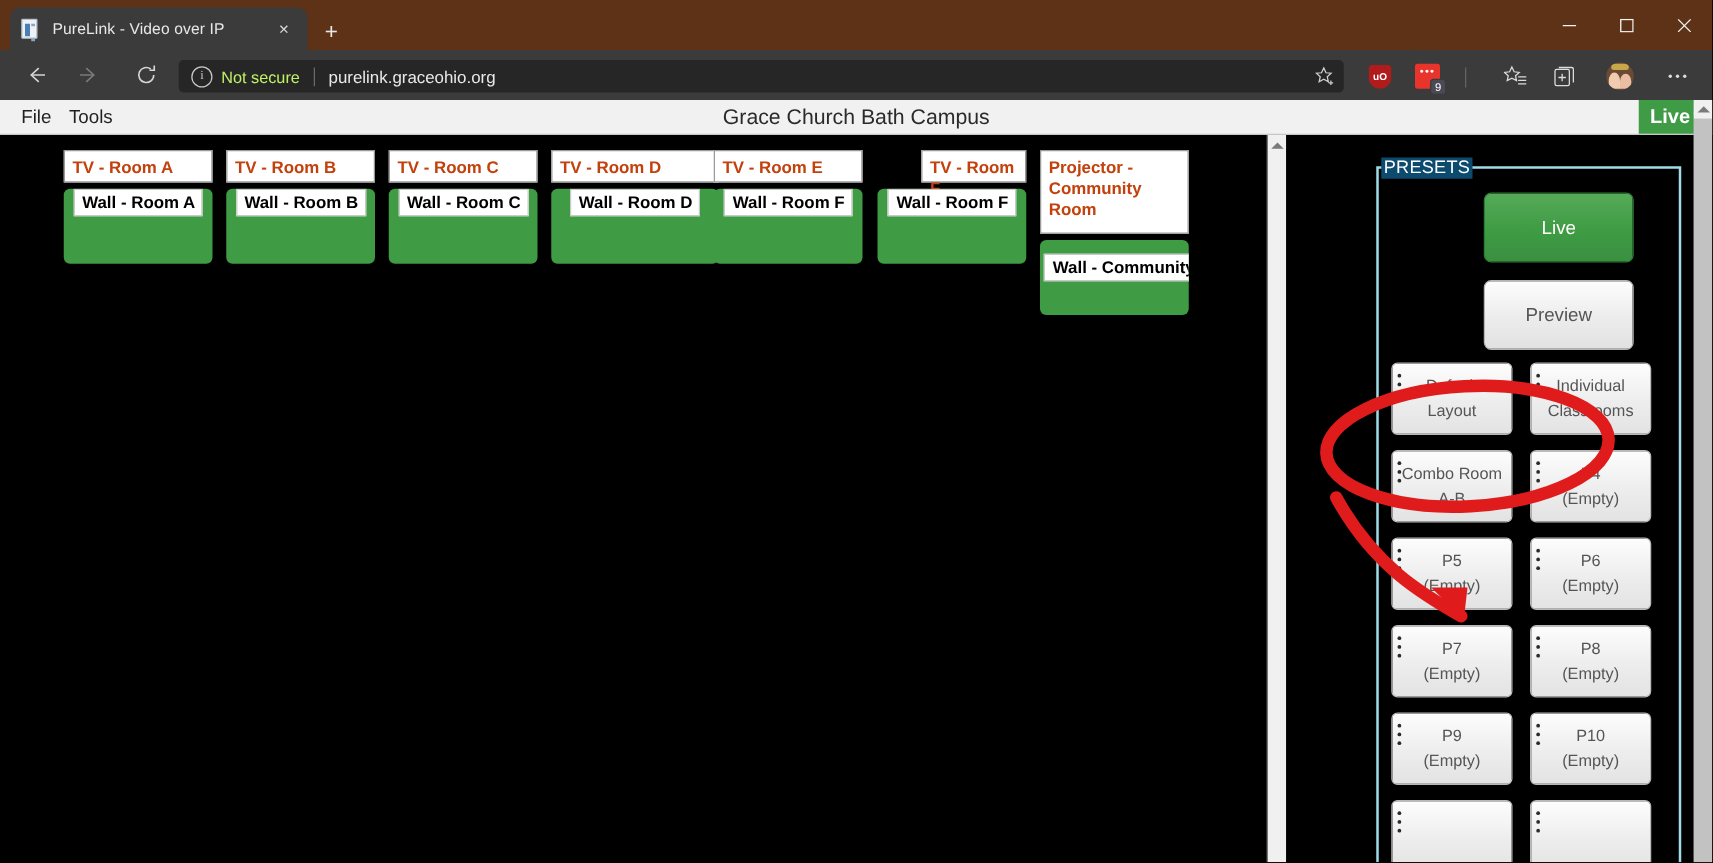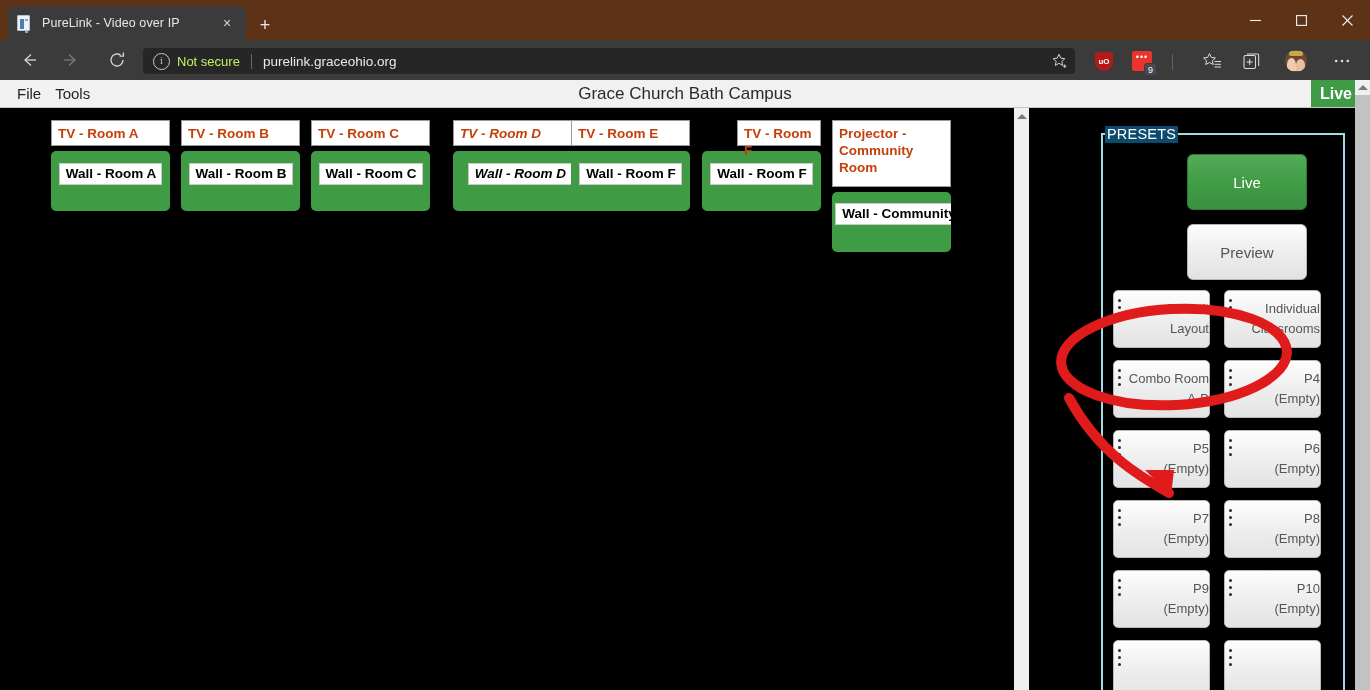--- a/index.html
+++ b/index.html
@@ -140,21 +140,21 @@
   .canvas{position:absolute;left:0;top:28px;width:1013px;height:582px;background:#000;overflow:hidden;}
   .destcol{position:absolute;top:12px;}
   .dest-label{
     background:#fff;border:1px solid #9a9a9a;box-sizing:border-box;
     color:#c2410c;font-size:13.5px;font-weight:bold;padding:4px 5px 5px 6px;
     line-height:17px;
   }
   .dest-body{
     background:#3f9b44;border-radius:5px;margin-top:5px;
     display:flex;align-items:flex-start;justify-content:center;
-    box-sizing:border-box;padding-top:12px;overflow:hidden;
+    box-sizing:border-box;overflow:hidden;
   }
   .src-chip{
     background:#fff;border:1px solid #c9c9c9;box-sizing:border-box;
     color:#000;font-size:13.5px;font-weight:bold;padding:2px 5px 3px 6px;
     white-space:nowrap;
   }
 
   
   .vscroll-inner{
     position:absolute;left:1013px;top:28px;width:16px;height:582px;
@@ -188,21 +188,21 @@
   .bigbtn.preview{
     top:116px;background:linear-gradient(180deg,#fdfdfd 0%,#ececec 55%,#e2e2e2 100%);
     color:#555;border:1px solid #b5b5b5;
   }
   .pgrid{position:absolute;left:84px;top:182px;width:228px;}
   .prow{display:flex;gap:14px;margin-bottom:12px;}
   .pbtn{
     position:relative;width:97px;height:58px;border-radius:5px;
     background:linear-gradient(180deg,#fdfdfd 0%,#ededed 55%,#e3e3e3 100%);
     border:1px solid #b9b9b9;box-sizing:border-box;
-    display:flex;flex-direction:column;align-items:flex-end;justify-content:center;
+    display:flex;flex-direction:column;align-items:center;justify-content:center;
     color:#555;font-size:13px;line-height:20px;text-align:center;
   }
   .grip{
     position:absolute;left:4px;top:8px;width:3px;height:17px;
     display:flex;flex-direction:column;justify-content:space-between;
   }
   .grip i{display:block;width:3px;height:3px;background:#2a2a2a;border-radius:50%;}
 
   
   .annot{position:absolute;left:1029px;top:28px;width:341px;height:582px;pointer-events:none;}
@@ -353,21 +353,21 @@
         <div class="dest-body" style="height:60px;">
           <span class="src-chip">Wall - Room B</span>
         </div>
       </div>
       <div class="destcol" style="left:311px;width:119px;">
         <div class="dest-label" style="height:26px;">TV - Room C</div>
         <div class="dest-body" style="height:60px;">
           <span class="src-chip">Wall - Room C</span>
         </div>
       </div>
-      <div class="destcol" style="left:453px;width:134px;font-style:italic;">
+      <div class="destcol" style="left:441px;width:134px;">
         <div class="dest-label" style="height:26px;">TV - Room D</div>
         <div class="dest-body" style="height:60px;">
           <span class="src-chip">Wall - Room D</span>
         </div>
       </div>
       <div class="destcol" style="left:571px;width:119px;">
         <div class="dest-label" style="height:26px;">TV - Room E</div>
         <div class="dest-body" style="height:60px;">
           <span class="src-chip">Wall - Room F</span>
         </div>

